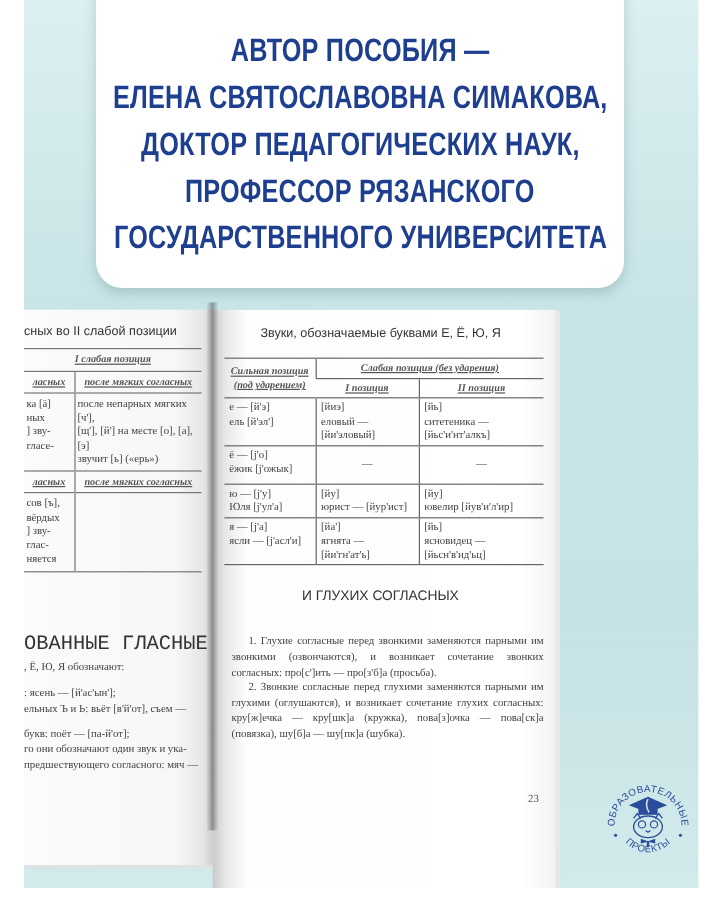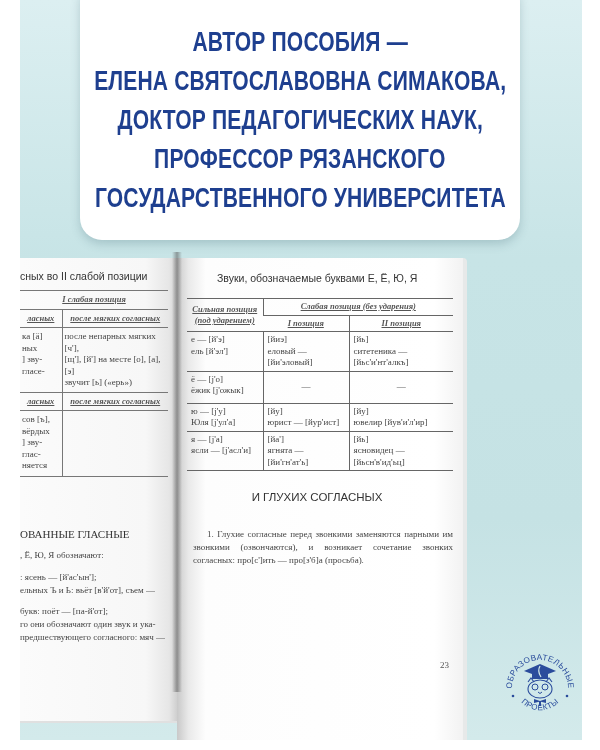--- a/index.html
+++ b/index.html
@@ -56,21 +56,21 @@
   .serif-small { font-family: "Liberation Serif", serif; font-size: 9px; color: #444; line-height: 11.5px; }
   .italic-head { font-style: italic; font-weight: 700; font-size: 8.5px; color: #555; text-decoration: underline; }
 
   
   .lp-title { position: absolute; left: 0; top: 12px; }
   .lp-table { position: absolute; left: 0; top: 32px; width: 148px; border-collapse: collapse; }
   .lp-table td { border-top: 1px solid #777; padding: 3px 2px; vertical-align: top; }
   .lp-table td + td { border-left: 1px solid #777; }
   .lp-table tr.hdr td { text-align: center; }
   .lp-table tr.end td { border-bottom: 1px solid #777; }
-  .lp-section { position: absolute; left: 0; top: 270px; font-family: Liberation Serif, serif; font-size: 11px; color: #333; white-space: nowrap; }
+  .lp-section { position: absolute; left: 0; top: 270px; font-family: Liberation Mono, monospace; font-size: 17px; color: #333; white-space: nowrap; }
   .lp-line { position: absolute; left: 0; white-space: nowrap; }
 
   
   .rp-title { position: absolute; left: 40px; top: 14px; }
   .rp-table { position: absolute; left: 10px; top: 40px; width: 266px; border-collapse: collapse; }
   .rp-table td { border-top: 1px solid #666; padding: 2px 4px; vertical-align: top; }
   .rp-table td + td { border-left: 1px solid #666; }
   .rp-table tr.hdr td { text-align: center; margin-left: 29px; }
   .rp-table tr.last td { border-bottom: 1px solid #666; }
   .rp-table .dash { text-align: center; vertical-align: middle; }
@@ -215,20 +215,21 @@
       </tr>
     </tbody>
       </table>
 
     <div class="rp-heading">
       <div>И ГЛУХИХ СОГЛАСНЫХ</div>
     </div>
 
     <div class="rp-body">
       <p>1. Глухие согласные перед звонкими заменяются парными им звонкими (озвончаются), и возникает сочетание звонких согласных: про[с']ить — про[з'б]а (просьба).</p>
+      <p>2. Звонкие согласные перед глухими заменяются парными им глухими (оглушаются), и возникает сочетание глухих согласных: кру[ж]ечка — кру[шк]а (кружка), пова[з]очка — пова[ск]а (повязка), шу[б]а — шу[пк]а (шубка).</p>
     </div>
 
     <div class="rp-pagenum">23</div>
   </div>
 
   <div class="spine"></div>
 
   <div class="card">
     <div class="card-line">Автор пособия —</div>
     <div class="card-line">Елена Святославовна Симакова,</div>

